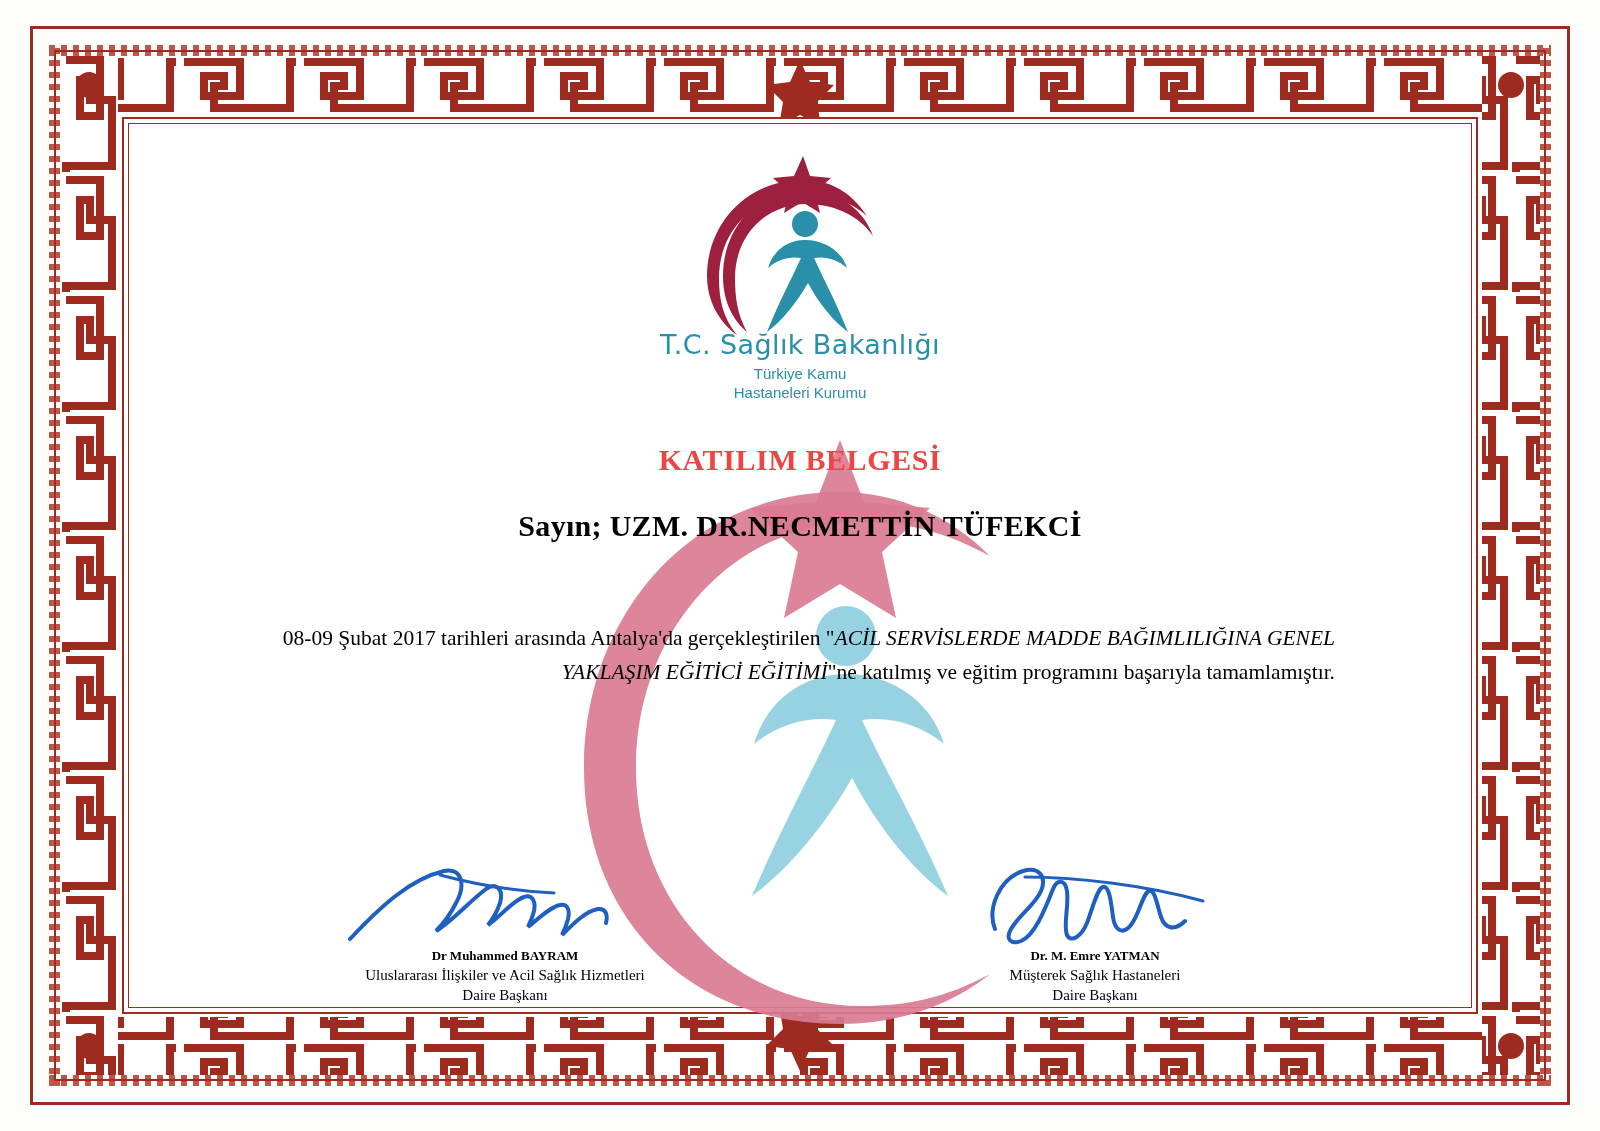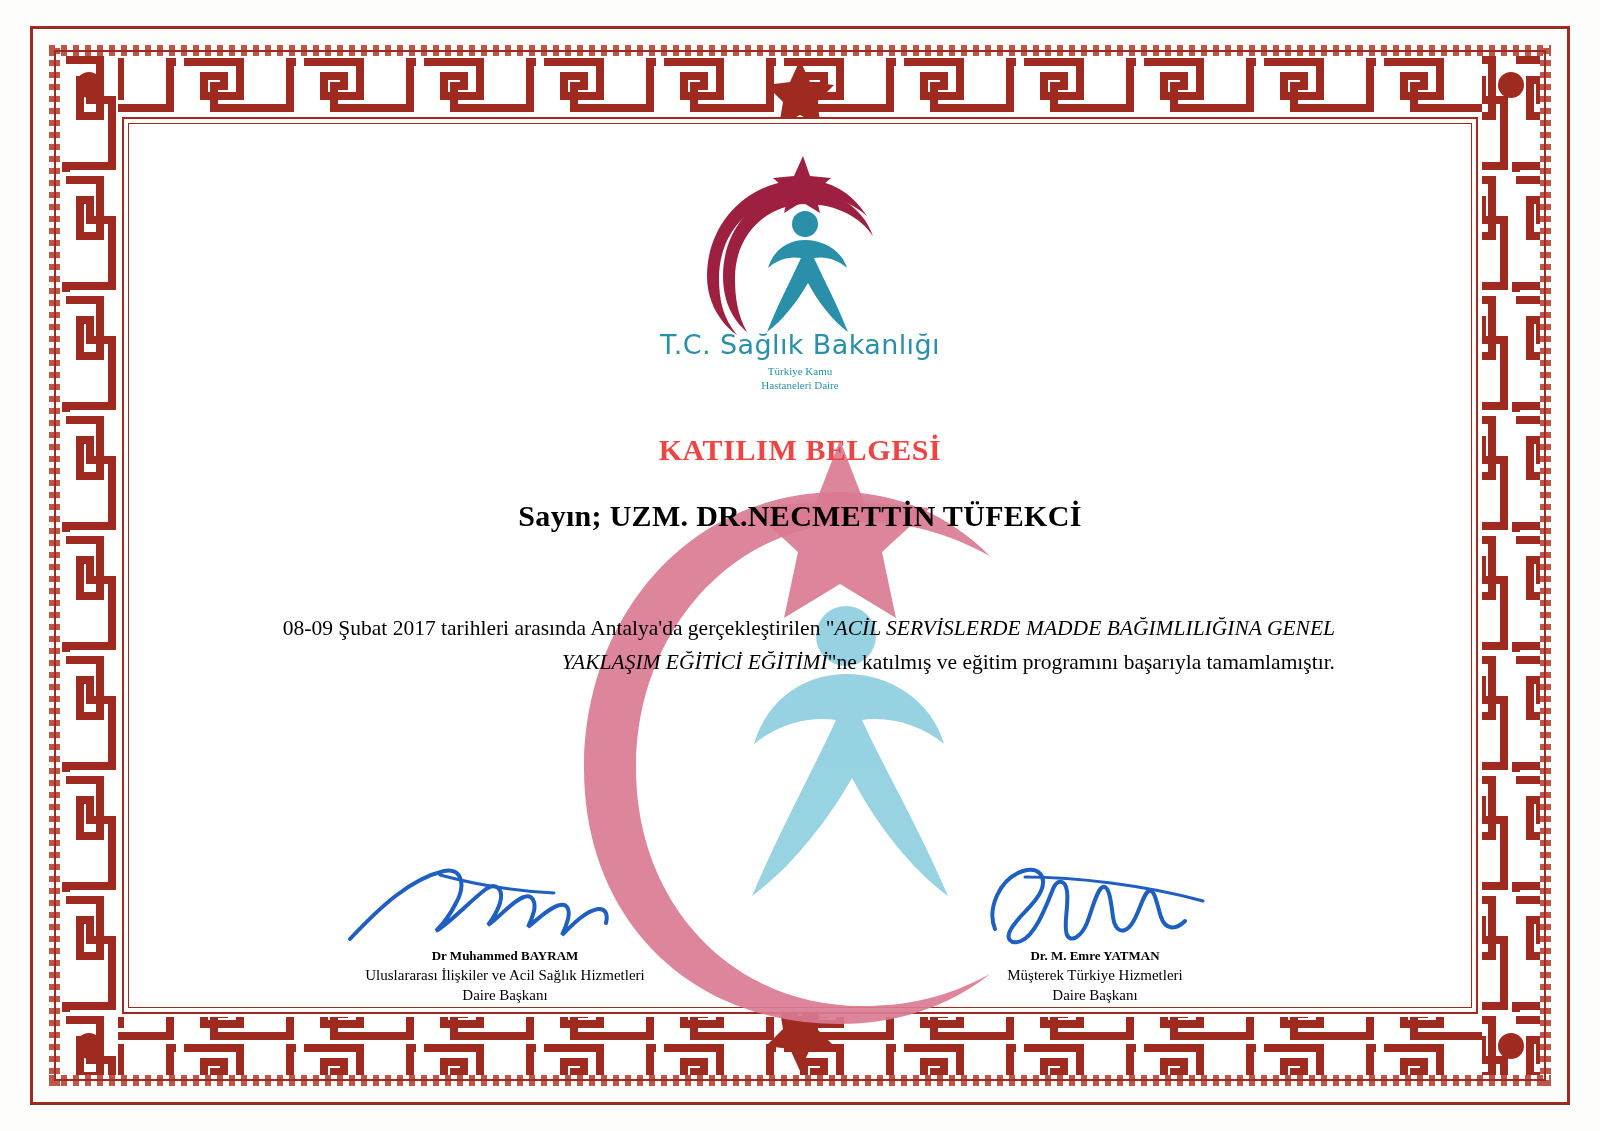--- a/index.html
+++ b/index.html
@@ -119,22 +119,22 @@
   }
   .logo-title {
     font-family: "DejaVu Sans", sans-serif;
     font-size: 27px;
     color: #2a8fa8;
     letter-spacing: .4px;
     margin-top: -6px;
     font-weight: 400;
   }
   .logo-sub {
-    font-family: Liberation Serif, serif;
-    font-size: 11px;
+    font-family: Liberation Sans, sans-serif;
+    font-size: 15px;
     color: #2a8fa8;
     line-height: 1.25;
     margin-top: 5px;
     font-weight: 400;
   }
 
   .doc-title {
     font-family: "Liberation Serif", serif;
     font-weight: bold;
     font-size: 30px;
@@ -266,21 +266,21 @@
                  C50 86 80 54 122 54 C152 54 176 68 188 86 C178 58 152 40 118 40 Z" fill="#9e2040"></path>
         <circle cx="120" cy="74" r="13" fill="#2a8fa8"></circle>
         <path d="M120 90 C102 90 88 101 83 118 C92 110 104 106 116 108
                  C106 130 93 154 82 182 C97 171 112 152 123 133
                  C133 152 148 171 163 182 C152 154 139 130 129 108
                  C141 106 153 110 162 118 C157 101 139 90 120 90 Z" fill="#2a8fa8"></path>
       </svg>
       <div class="logo-title">T.C. Sağlık Bakanlığı</div>
       <div class="logo-sub">
         <span>Türkiye Kamu</span><br>
-        <span>Hastaneleri Daire</span>
+        <span>Hastaneleri Kurumu</span>
       </div>
     </div>
 
     <div class="doc-title">KATILIM BELGESİ</div>
     <div class="recipient">Sayın; UZM. DR.NECMETTİN TÜFEKCİ</div>
 
     <div class="body-text">
       <span>08-09 Şubat 2017 tarihleri arasında Antalya'da gerçekleştirilen "</span><span class="it">ACİL SERVİSLERDE MADDE BAĞIMLILIĞINA GENEL YAKLAŞIM EĞİTİCİ EĞİTİMİ</span><span>"ne katılmış ve eğitim programını başarıyla tamamlamıştır.</span>
     </div>
 
@@ -310,20 +310,20 @@
             <path d="M30 80 C22 60 34 30 58 22 C74 17 82 28 76 42 C70 56 54 66 46 80
                      C40 90 46 96 56 92 C70 86 80 60 88 40 C92 30 100 30 102 42
                      C104 58 98 76 102 86 C106 94 116 88 122 74 C128 58 132 40 138 38
                      C144 36 146 52 148 68 C150 82 158 86 166 76 C174 66 178 44 184 42
                      C190 40 192 56 196 68 C200 80 210 82 220 72" fill="none" stroke="#1f5fbf" stroke-width="4" stroke-linecap="round"></path>
             <path d="M60 28 C110 28 180 36 238 52" fill="none" stroke="#1f5fbf" stroke-width="3" stroke-linecap="round"></path>
           </svg>
         </div>
         <div class="sig-name">Dr. M. Emre YATMAN</div>
         <div class="sig-role">
-          <span>Müşterek Türkiye Hizmetleri</span><br>
+          <span>Müşterek Sağlık Hastaneleri</span><br>
           <span>Daire Başkanı</span>
         </div>
       </div>
 
     </div>
   </div>
 </div>
 
 </body></html>

